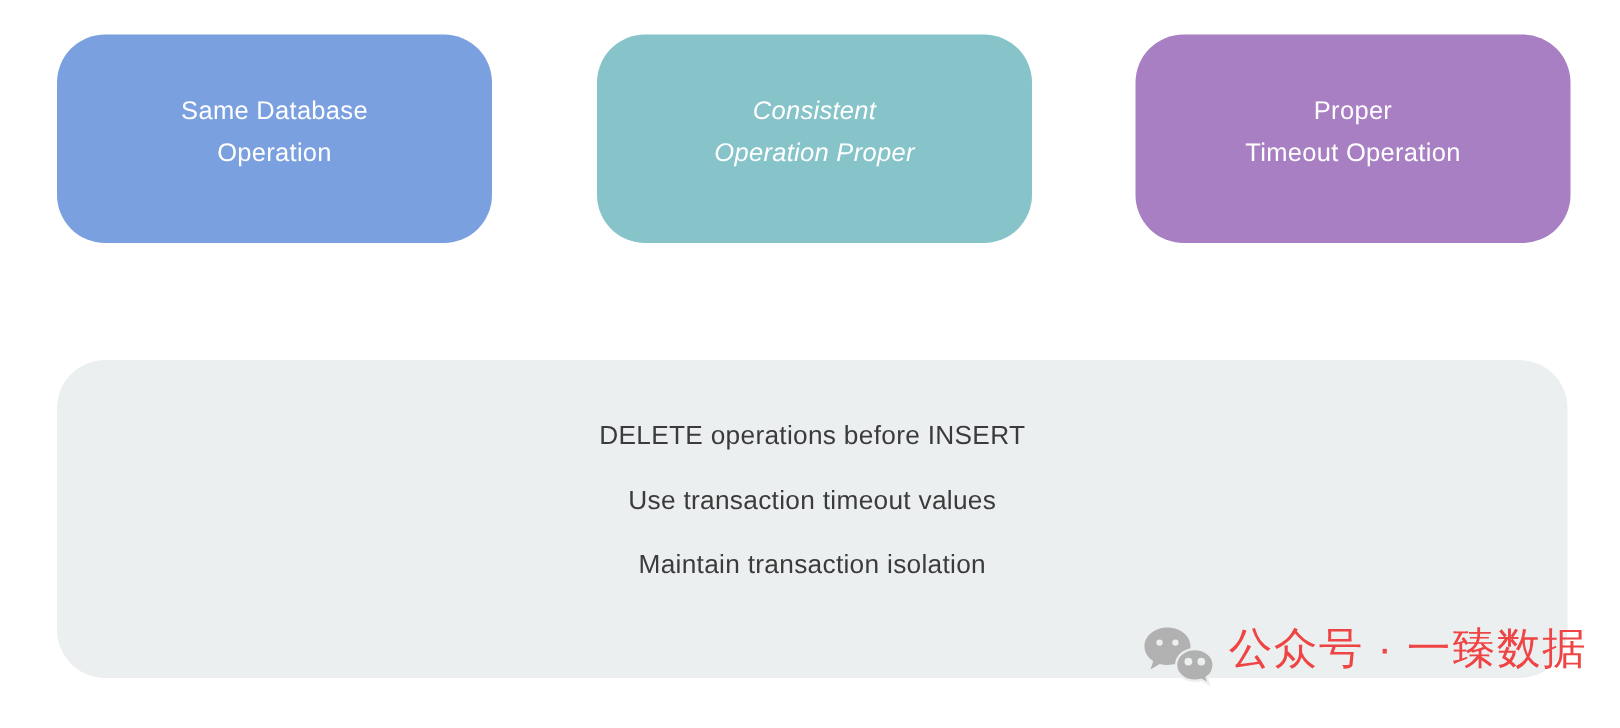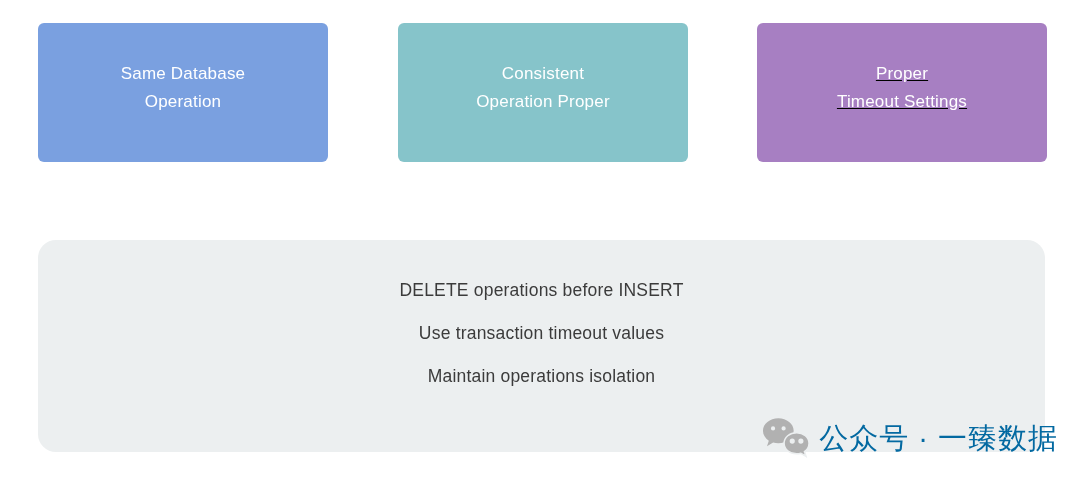--- a/index.html
+++ b/index.html
@@ -14,31 +14,31 @@
     height: 485px;
     background: #ffffff;
     overflow: hidden;
   }
   
   .card {
     position: absolute;
     top: 23px;
     width: 290px;
     height: 139px;
-    border-radius: 6px;
+    border-radius: 32px;
     display: flex;
     flex-direction: column;
     align-items: center;
     justify-content: center;
     padding-bottom: 10px;
     box-sizing: border-box;
   }
   .card-1 { left: 38px; }
   .card-2 { left: 398px; }
-  .card-3 { left: 757px; text-decoration: underline; }
+  .card-3 { left: 757px; }
   .card-line {
     display: block;
     color: #ffffff;
     font-size: 17px;
     line-height: 28px;
     text-align: center;
     letter-spacing: 0.2px;
   }
   
   .panel {
@@ -59,23 +59,23 @@
     color: #3b3b3b;
     font-size: 17.5px;
     letter-spacing: 0.2px;
   }
   
   .watermark {
     position: absolute;
     right: 22px;
     bottom: 27px;
     display: flex;
-    align-items: center;
+    align-items: flex-start;
     gap: 9px;
-    color: #0369a1;
+    color: #ef4444;
   }
   .watermark-icon {
     width: 48px;
     height: 41px;
     flex: 0 0 auto;
   }
   .watermark-text {
     font-size: 29px;
     line-height: 32px;
     white-space: nowrap;
@@ -85,34 +85,34 @@
 </head>
 <body>
 
 <div class="canvas">
 
   <div class="card card-1" style="background-color: rgb(122, 160, 224);">
     <span class="card-line">Same Database</span>
     <span class="card-line">Operation</span>
   </div>
 
-  <div class="card card-2" style="background-color: rgb(134, 196, 202);">
+  <div class="card card-2" style="background-color: rgb(134, 196, 202); font-style: italic;">
     <span class="card-line">Consistent</span>
     <span class="card-line">Operation Proper</span>
   </div>
 
   <div class="card card-3" style="background-color: rgb(167, 127, 194);">
     <span class="card-line">Proper</span>
-    <span class="card-line">Timeout Settings</span>
+    <span class="card-line">Timeout Operation</span>
   </div>
 
-  <div class="panel" style="background-color: rgb(236, 239, 240);">
+  <div class="panel" style="background-color: rgb(236, 239, 240); border-radius: 32px;">
     <span class="panel-line">DELETE operations before INSERT</span>
     <span class="panel-line">Use transaction timeout values</span>
-    <span class="panel-line">Maintain operations isolation</span>
+    <span class="panel-line">Maintain transaction isolation</span>
   </div>
 
   <div class="watermark">
     <svg class="watermark-icon" viewBox="0 0 50 42" xmlns="http://www.w3.org/2000/svg">
 
       <path fill="#b1b1b1" fill-rule="evenodd" d="
         M17,1 C8.2,1 1,6.8 1,14 C1,18.2 3.4,21.9 7.1,24.3
         L5.2,30.2 L11.6,26.3 C13.3,26.8 15.1,27 17,27
         C25.8,27 33,21.2 33,14 C33,6.8 25.8,1 17,1 Z
         M11.5,9.3 A2.2,2.2 0 1,0 11.5,13.7 A2.2,2.2 0 1,0 11.5,9.3 Z

